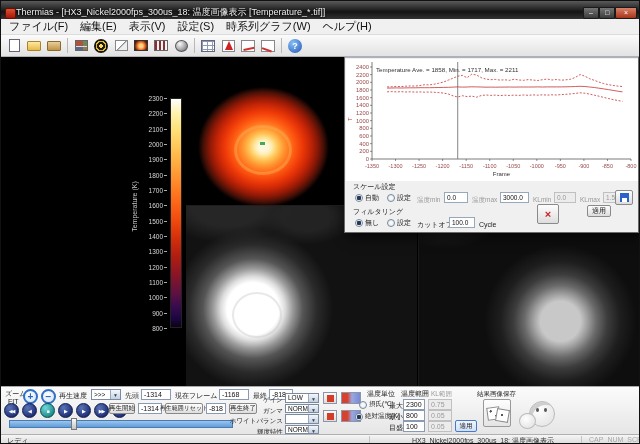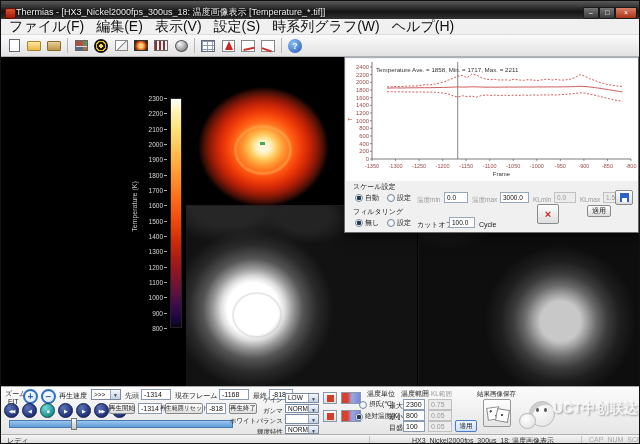--- a/index.html
+++ b/index.html
@@ -6,21 +6,21 @@
 body{font-family:"Liberation Sans","DejaVu Sans",sans-serif;background:#444}
 .win{position:relative;width:640px;height:444px;background:#000;overflow:hidden;border:1px solid #111}
 
 .titlebar{position:absolute;left:0;top:0;width:640px;height:18px;background:linear-gradient(#5a5a5a,#2c2c2c 40%,#141414 60%,#333);display:flex;align-items:flex-end;padding:0 4px;z-index:10}
 .appicon{width:11px;height:11px;background:linear-gradient(#e05030,#a01808);border:1px solid #601008;border-radius:2px}
 .title-text{color:#eee;font-size:9px;flex:1;text-shadow:0 1px 2px #000;white-space:nowrap;overflow:hidden}
 .wbtn{width:16px;height:12px;font-size:7px;line-height:10px;text-align:center;color:#fff;background:linear-gradient(#757575,#3a3a3a);border:1px solid #1a1a1a;border-radius:0 0 2px 2px}
 .wbtn.close{width:22px;background:linear-gradient(#d88068,#a83418)}
 
 .menubar{position:absolute;left:0;top:18px;width:640px;height:16px;background:#f0f0f0;display:flex;align-items:center;padding-left:2px;border-bottom:1px solid #dcdcdc;z-index:10}
-.mitem{font-size:14px;color:#111;padding:2px 6px;white-space:nowrap}
+.mitem{font-size:11px;color:#111;padding:2px 6px;white-space:nowrap}
 
 .toolbar{position:absolute;left:0;top:34px;width:640px;height:22px;background:linear-gradient(#fbfbfb,#e2e2e2);display:flex;align-items:center;padding-left:3px;border-bottom:1px solid #b0b0b0;z-index:10}
 .tbi{width:20px;height:18px;display:flex;align-items:center;justify-content:center;position:relative}
 .tbi .g{position:relative;display:block}
 .tsep{width:1px;height:15px;background:#b8b8b8;margin:0 3px}
 [data-name="new-file-icon"] .g{width:11px;height:13px;background:#fff;border:1px solid #667}
 [data-name="open-folder-icon"] .g{width:14px;height:10px;background:linear-gradient(#ffe9a0,#e8b84a);border:1px solid #a8842a;border-radius:1px}
 [data-name="save-folder-icon"] .g{width:14px;height:10px;background:linear-gradient(#e8cf9a,#bf9448);border:1px solid #8a6a2a;border-radius:1px}
 [data-name="tile-view-icon"] .g{width:13px;height:11px;border:1px solid #666;background:linear-gradient(90deg,#b05040 50%,#6a8a5a 50%) 0 0/13px 5px no-repeat,linear-gradient(90deg,#556a88 50%,#9a7a4a 50%) 0 6px/13px 5px no-repeat,#ddd}
 [data-name="target-icon"] .g{width:14px;height:14px;border-radius:50%;background:radial-gradient(circle,#ffd860 0 2px,#1a1a1a 2px 4px,#e8b820 4px 5.5px,#141414 5.5px)}
@@ -389,21 +389,20 @@
     <div class="tbox" style="left:402px;top:34px;width:22px" data-name="temp-step-value">100</div>
     <div class="tbox dis" style="left:427px;top:34px;width:24px" data-name="kl-step-value">0.05</div>
     <div class="btn blue" style="left:454px;top:33px;width:22px;height:12px" data-name="temp-apply-button">適用</div>
 
     <div class="lbl" style="left:476px;top:2px;font-size:6.5px" data-name="save-result-label">結果画像保存</div>
     <div class="dicebtn" data-name="save-result-button"></div>
 
     <div class="panda" data-name="watermark-logo">
         <div class="peye"></div>
       </div>
-    <div class="wmtext" data-name="watermark-text">UCT中创联达</div>
   </div>
 
   <div class="statusbar" data-name="status-bar">
     <span style="position:absolute;left:6px;top:1px" data-name="status-ready">レディ</span>
     <span class="sb-sep" style="left:368px"></span>
     <span style="position:absolute;left:392px;top:1px;width:180px;text-align:center" data-name="status-file">HX3_Nickel2000fps_300us_18: 温度画像表示</span>
     <span class="sb-sep" style="left:580px"></span>
     <span class="sb-keys" style="position:absolute;left:584px;top:1px" data-name="status-keys">
       <span data-name="status-cap">CAP</span><span data-name="status-num">NUM</span><span data-name="status-scrl">SCRL</span>
     </span>

